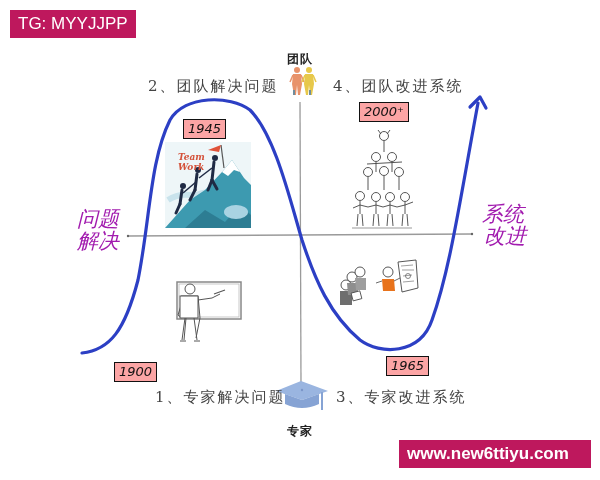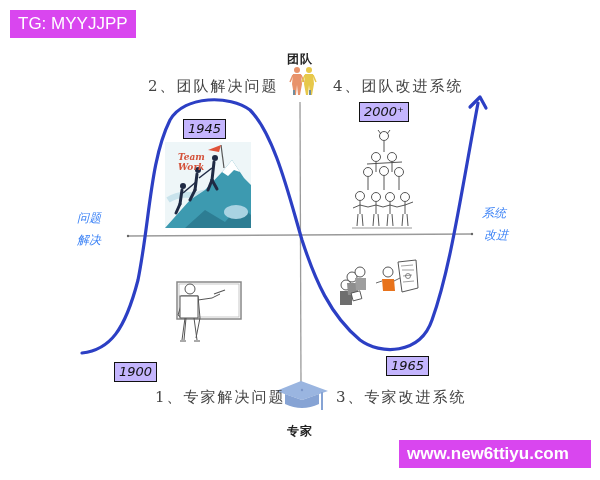--- a/index.html
+++ b/index.html
@@ -1,29 +1,29 @@
 <!DOCTYPE html>
 <html><head>
 <meta charset="utf-8">
 <style>
   html, body { margin:0; padding:0; background:#fff; }
   body { width:600px; height:480px; position:relative; overflow:hidden;
          font-family:"DejaVu Sans", sans-serif; color:#333; }
-  .watermark { position:absolute; background:#d946ef; color:#fff;
+  .watermark { position:absolute; background:#be185d; color:#fff;
                font-family:"Liberation Sans", sans-serif; font-size:17px;
                line-height:28px; padding:0 8px; }
   .q-label { position:absolute; font-family:"DejaVu Serif", serif;
              font-size:15px; color:#444; letter-spacing:2px; white-space:nowrap; }
   .axis-title { position:absolute; font-family:"DejaVu Sans", sans-serif;
                 font-size:12px; font-weight:bold; color:#222; letter-spacing:1px;margin-top:8px; }
-  .hand { position:absolute; font-family:Liberation Mono, monospace; font-size:12px;
-          color:#3b82f6; line-height:22px; font-style:italic; }
+  .hand { position:absolute; font-family:Liberation Serif, serif; font-size:21px;
+          color:#a21caf; line-height:22px; font-style:italic; }
   .year-box { position:absolute; border:1.5px solid #111; padding:0 4px;
               font-family:"DejaVu Sans", sans-serif; font-size:13px; color:#111;
-              line-height:18px; font-style:italic; background:#c4b5fd; }
+              line-height:18px; font-style:italic; background:#fca5a5; }
   svg { position:absolute; left:0; top:0; }
 </style>
 </head>
 <body>
 
 <div class="watermark" style="left:10px; top:10px;">TG: MYYJJPP</div>
 <div class="watermark" style="left:399px; top:440px; width:176px;font-weight:bold;">www.new6ttiyu.com</div>
 
 <svg width="600" height="480" viewBox="0 0 600 480">
 

